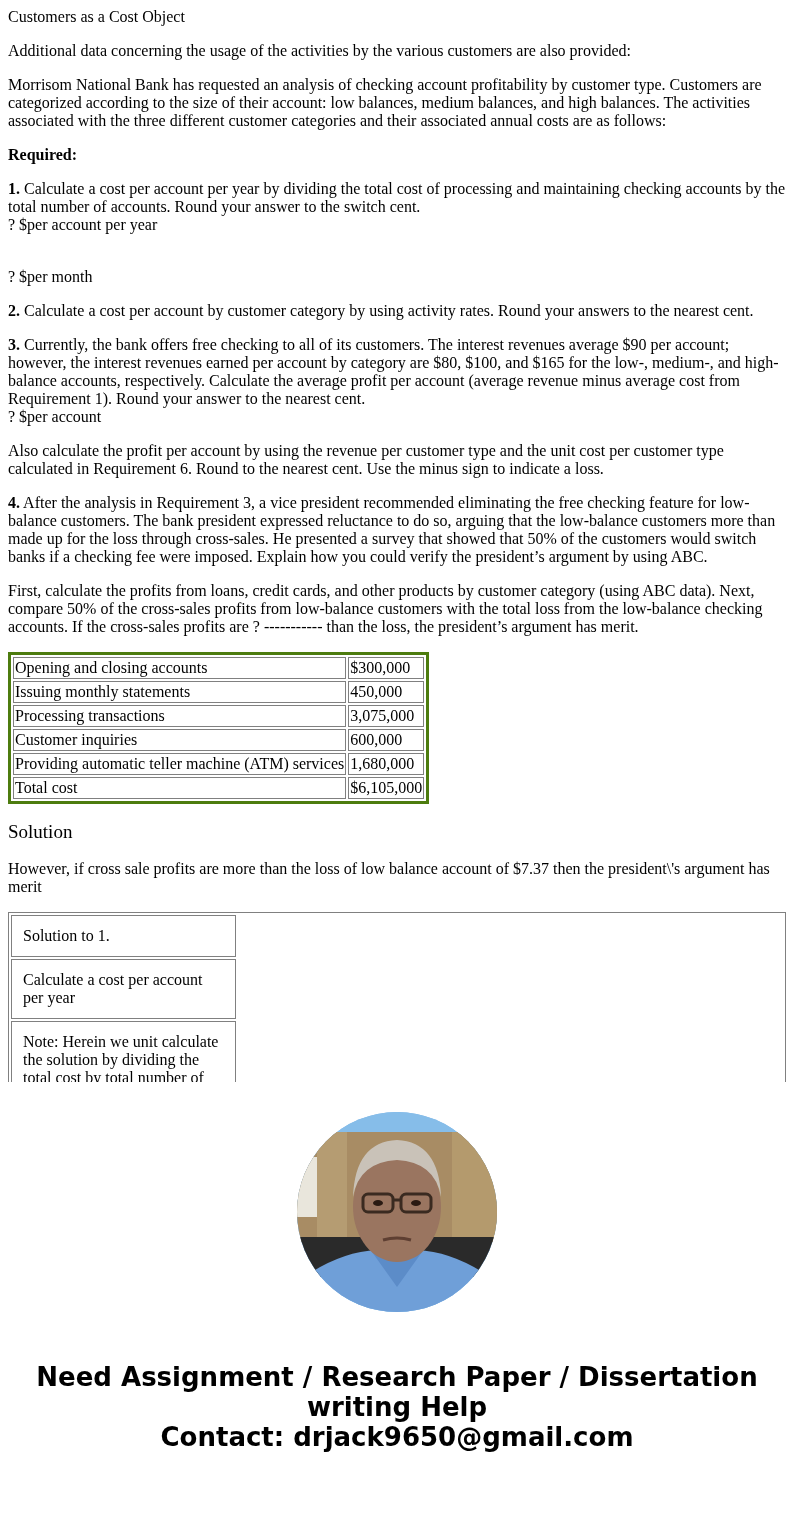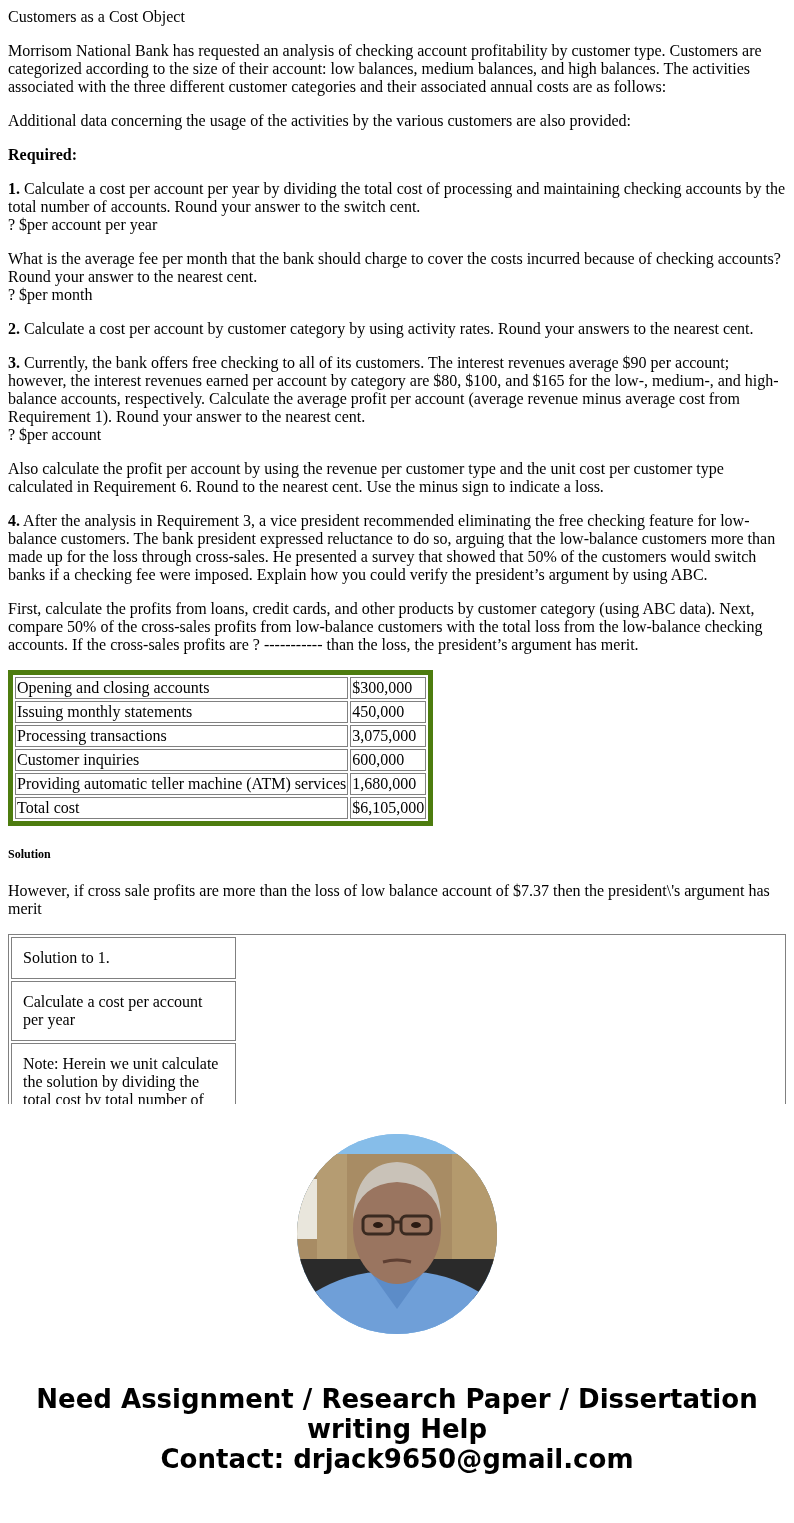--- a/index.html
+++ b/index.html
@@ -11,34 +11,34 @@
     color: #000;
   }
   .page { padding: 0 8px; }
   p { margin: 0 0 16px 0; }
   .title-line { margin-top: 8px; margin-bottom: 16px; }
   b { font-weight: bold; }
 
   table.cost-table {
     border-collapse: separate;
     border-spacing: 2px;
-    border: 5px solid #4d7c0f;
+    border: 3px solid #4d7c0f;
     margin-top: 0;
     margin-bottom: 16px;
   }
   table.cost-table td {
     border: 1px solid #808080;
     padding: 1px;
     line-height: 18px;
     white-space: nowrap;
   }
 
   h3.solution-heading {
-    font-size: 12px;
-    font-weight: bold;
+    font-size: 19px;
+    font-weight: normal;
     margin: 18px 0 18px 0;
     line-height: 20px;
   }
 
   .solution-scroll {
     height: 170px;
     overflow: hidden;
     margin-bottom: 30px;
   }
   table.solution-table {
@@ -79,29 +79,29 @@
     padding: 0 20px 30px 20px;
   }
 </style>
 </head>
 <body>
 
 <div class="page">
 
   <p class="title-line">Customers as a Cost Object</p>
 
+  <p>Additional data concerning the usage of the activities by the various customers are also provided:</p>
+
   <p>Morrisom National Bank has requested an analysis of checking account profitability by customer type. Customers are categorized according to the size of their account: low balances, medium balances, and high balances. The activities associated with the three different customer categories and their associated annual costs are as follows:</p>
 
-  <p>Additional data concerning the usage of the activities by the various customers are also provided:</p>
-
   <p><b>Required:</b></p>
 
   <p><b>1.</b><span> Calculate a cost per account per year by dividing the total cost of processing and maintaining checking accounts by the total number of accounts. Round your answer to the switch cent.</span><br><span>? $per account per year</span></p>
 
-  <p><span>What is the average fee per month that the bank should charge to cover the costs incurred because of checking accounts? Round your answer to the nearest cent.</span><br><span>? $per month</span></p>
+  <p><br><span>? $per month</span></p>
 
   <p><b>2.</b><span> Calculate a cost per account by customer category by using activity rates. Round your answers to the nearest cent.</span></p>
 
   <p><b>3.</b><span> Currently, the bank offers free checking to all of its customers. The interest revenues average $90 per account; however, the interest revenues earned per account by category are $80, $100, and $165 for the low-, medium-, and high-balance accounts, respectively. Calculate the average profit per account (average revenue minus average cost from Requirement 1). Round your answer to the nearest cent.</span><br><span>? $per account</span></p>
 
   <p>Also calculate the profit per account by using the revenue per customer type and the unit cost per customer type calculated in Requirement 6. Round to the nearest cent. Use the minus sign to indicate a loss.</p>
 
   <p><b>4.</b><span> After the analysis in Requirement 3, a vice president recommended eliminating the free checking feature for low-balance customers. The bank president expressed reluctance to do so, arguing that the low-balance customers more than made up for the loss through cross-sales. He presented a survey that showed that 50% of the customers would switch banks if a checking fee were imposed. Explain how you could verify the president’s argument by using ABC.</span></p>
 
   <p>First, calculate the profits from loans, credit cards, and other products by customer category (using ABC data). Next, compare 50% of the cross-sales profits from low-balance customers with the total loss from the low-balance checking accounts. If the cross-sales profits are ? ----------- than the loss, the president’s argument has merit.</p>

